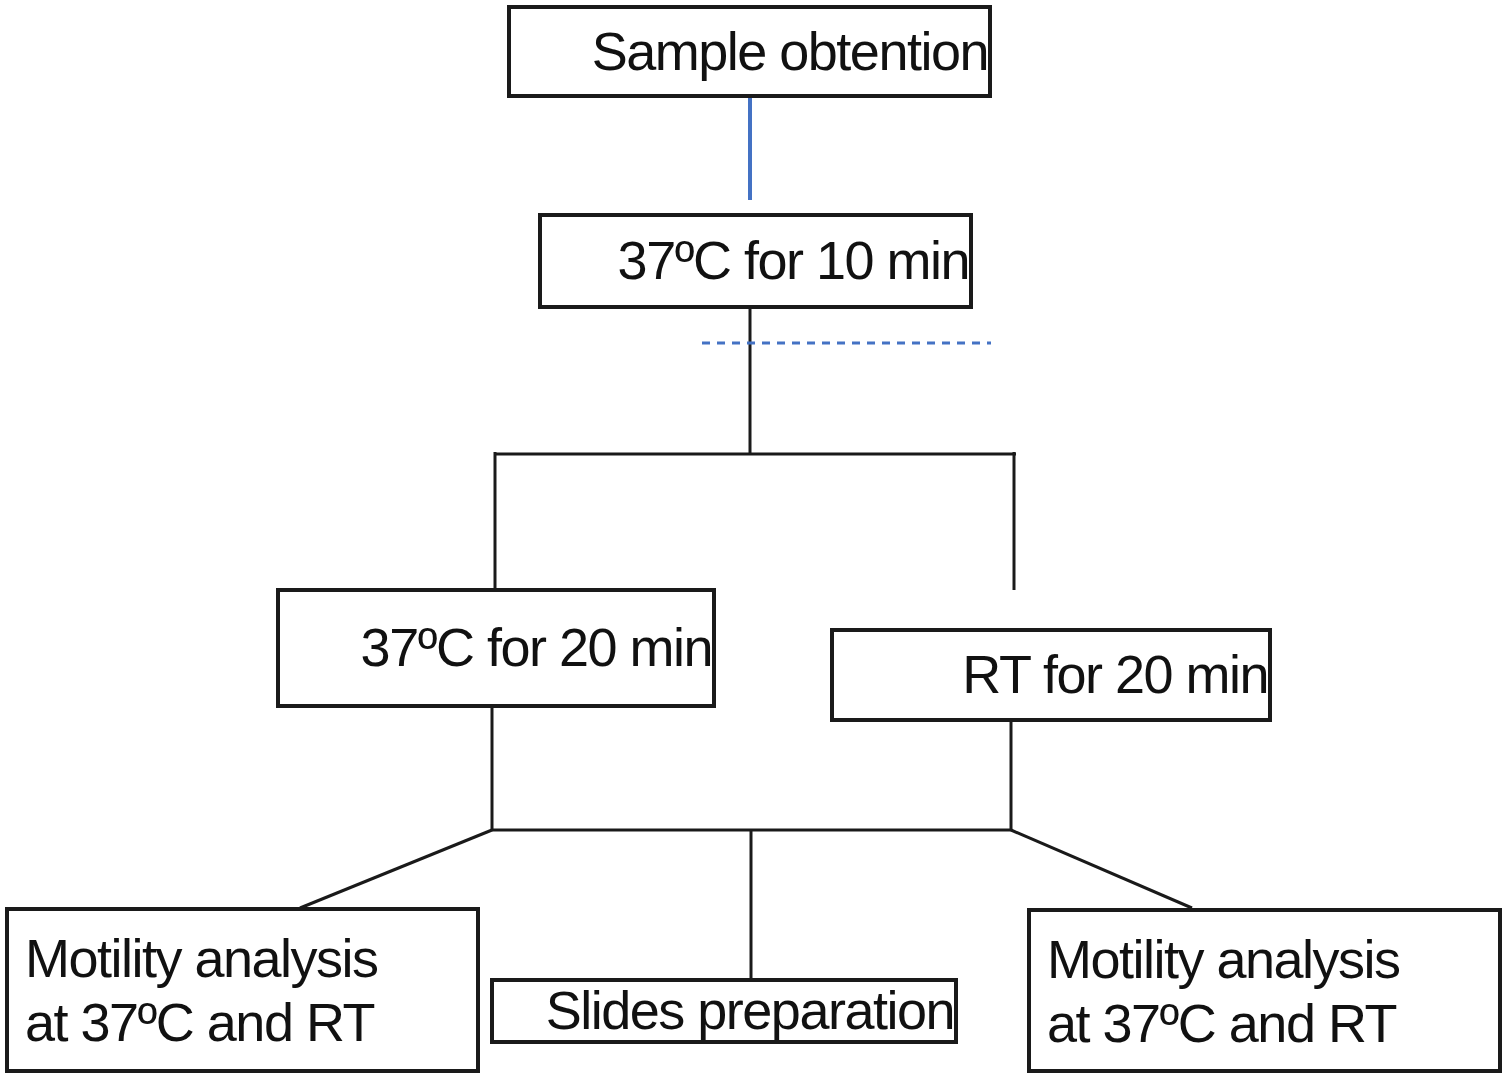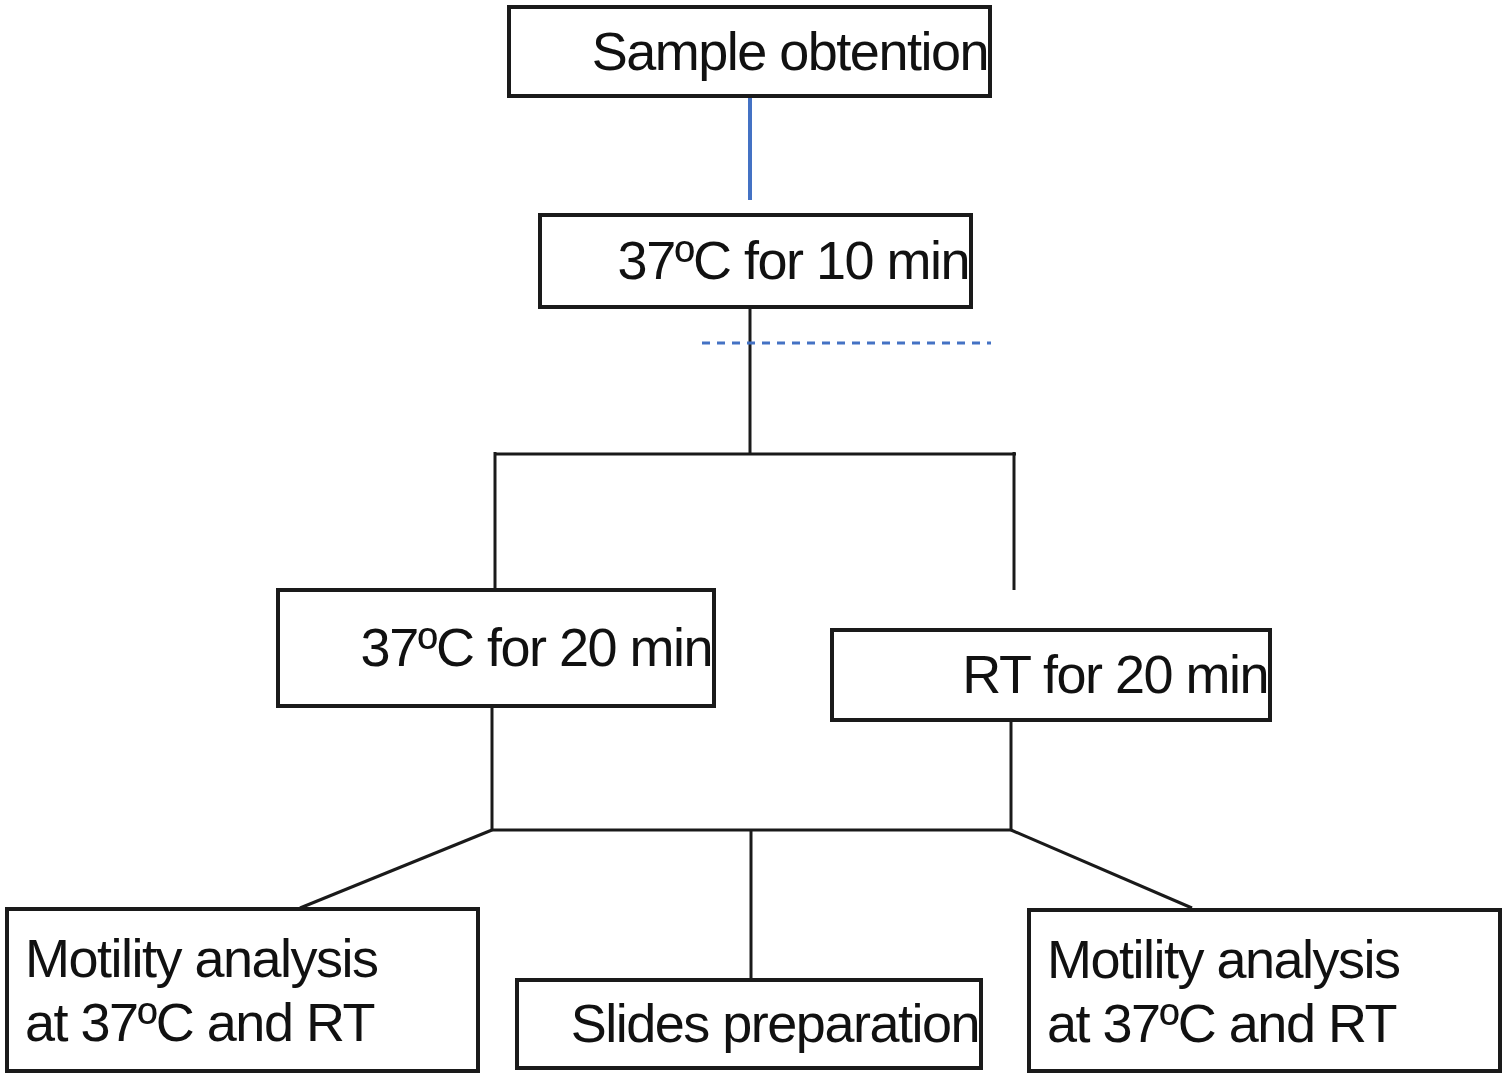--- a/index.html
+++ b/index.html
@@ -104,21 +104,21 @@
 
   <div class="flow-box" style="left:830px; top:588px; width:442px; height:94px;margin-top:40px;">
     <span>RT for 20 min</span>
   </div>
 
   <div class="flow-box two-line" style="left:5px; top:907px; width:475px; height:166px;">
     <span>Motility analysis
 at 37ºC and RT</span>
   </div>
 
-  <div class="flow-box" style="left:515px; top:978px; width:468px; height:92px;">
+  <div class="flow-box" style="left:490px; top:978px; width:468px; height:66px;">
     <span>Slides preparation</span>
   </div>
 
   <div class="flow-box two-line" style="left:1027px; top:908px; width:475px; height:165px;">
     <span>Motility analysis
 at 37ºC and RT</span>
   </div>
 
 </div>
 

